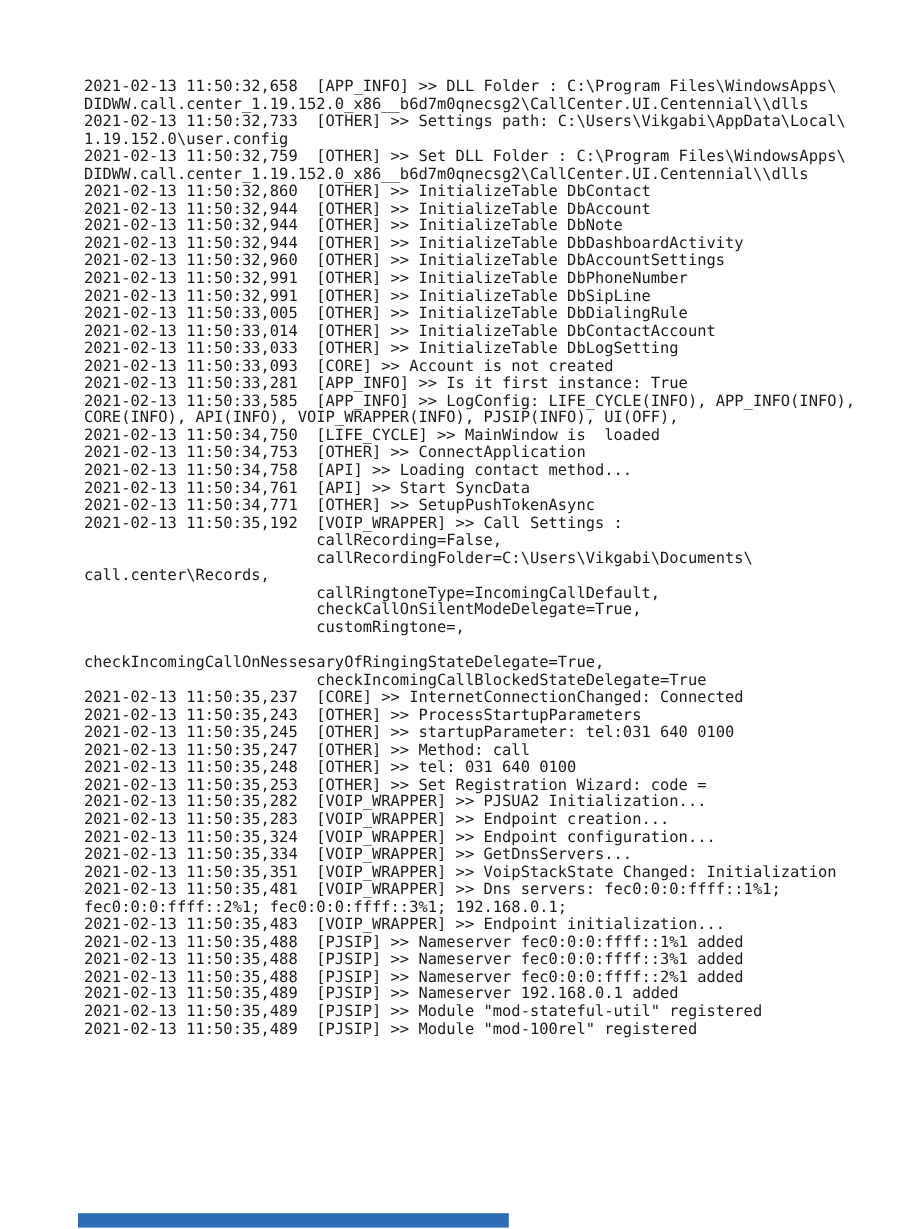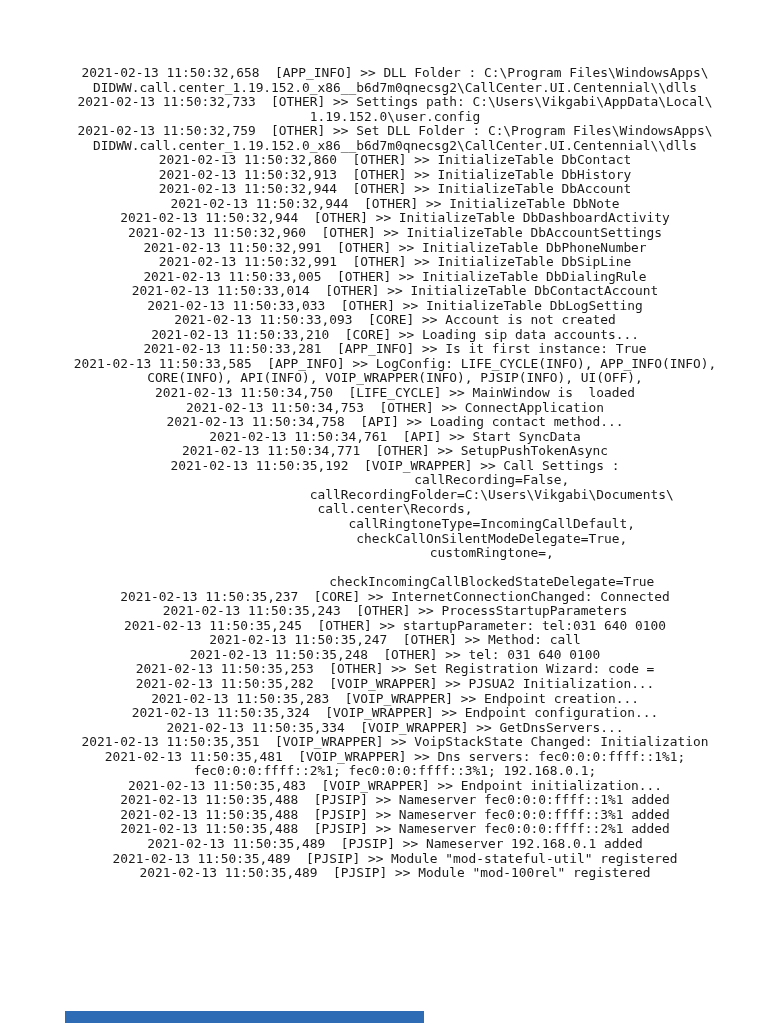--- a/index.html
+++ b/index.html
@@ -7,21 +7,20 @@
     padding: 0;
     background: #ffffff;
   }
   .page {
     position: relative;
     width: 753px;
     height: 1024px;
     background: #ffffff;
     overflow: hidden;
     font-family: "DejaVu Sans Mono", "Liberation Mono", monospace;
-    text-align: center;
   }
   .log-content {
     position: absolute;
     left: 70px;
     top: 66px;
     width: 650px;
     color: #1a1a1a;
   }
   .log-line {
     white-space: pre;
@@ -44,48 +43,47 @@
 
 <div class="page">
   <div class="log-content">
       <div class="log-line">2021-02-13 11:50:32,658  [APP_INFO] &gt;&gt; DLL Folder : C:\Program Files\WindowsApps\</div>
       <div class="log-line">DIDWW.call.center_1.19.152.0_x86__b6d7m0qnecsg2\CallCenter.UI.Centennial\\dlls</div>
       <div class="log-line">2021-02-13 11:50:32,733  [OTHER] &gt;&gt; Settings path: C:\Users\Vikgabi\AppData\Local\</div>
       <div class="log-line">1.19.152.0\user.config</div>
       <div class="log-line">2021-02-13 11:50:32,759  [OTHER] &gt;&gt; Set DLL Folder : C:\Program Files\WindowsApps\</div>
       <div class="log-line">DIDWW.call.center_1.19.152.0_x86__b6d7m0qnecsg2\CallCenter.UI.Centennial\\dlls</div>
       <div class="log-line">2021-02-13 11:50:32,860  [OTHER] &gt;&gt; InitializeTable DbContact</div>
-      <div class="log-line">2021-02-13 11:50:32,913  [OTHER] &gt;&gt; InitializeTable DbHistory</div>
       <div class="log-line">2021-02-13 11:50:32,944  [OTHER] &gt;&gt; InitializeTable DbAccount</div>
       <div class="log-line">2021-02-13 11:50:32,944  [OTHER] &gt;&gt; InitializeTable DbNote</div>
       <div class="log-line">2021-02-13 11:50:32,944  [OTHER] &gt;&gt; InitializeTable DbDashboardActivity</div>
       <div class="log-line">2021-02-13 11:50:32,960  [OTHER] &gt;&gt; InitializeTable DbAccountSettings</div>
       <div class="log-line">2021-02-13 11:50:32,991  [OTHER] &gt;&gt; InitializeTable DbPhoneNumber</div>
       <div class="log-line">2021-02-13 11:50:32,991  [OTHER] &gt;&gt; InitializeTable DbSipLine</div>
       <div class="log-line">2021-02-13 11:50:33,005  [OTHER] &gt;&gt; InitializeTable DbDialingRule</div>
       <div class="log-line">2021-02-13 11:50:33,014  [OTHER] &gt;&gt; InitializeTable DbContactAccount</div>
       <div class="log-line">2021-02-13 11:50:33,033  [OTHER] &gt;&gt; InitializeTable DbLogSetting</div>
       <div class="log-line">2021-02-13 11:50:33,093  [CORE] &gt;&gt; Account is not created</div>
-      <div class="log-line">2021-02-13 11:50:33,210  [CORE] &gt;&gt; Loading sip data accounts...</div>
       <div class="log-line">2021-02-13 11:50:33,281  [APP_INFO] &gt;&gt; Is it first instance: True</div>
       <div class="log-line">2021-02-13 11:50:33,585  [APP_INFO] &gt;&gt; LogConfig: LIFE_CYCLE(INFO), APP_INFO(INFO),</div>
       <div class="log-line">CORE(INFO), API(INFO), VOIP_WRAPPER(INFO), PJSIP(INFO), UI(OFF),</div>
       <div class="log-line">2021-02-13 11:50:34,750  [LIFE_CYCLE] &gt;&gt; MainWindow is  loaded</div>
       <div class="log-line">2021-02-13 11:50:34,753  [OTHER] &gt;&gt; ConnectApplication</div>
       <div class="log-line">2021-02-13 11:50:34,758  [API] &gt;&gt; Loading contact method...</div>
       <div class="log-line">2021-02-13 11:50:34,761  [API] &gt;&gt; Start SyncData</div>
       <div class="log-line">2021-02-13 11:50:34,771  [OTHER] &gt;&gt; SetupPushTokenAsync</div>
       <div class="log-line">2021-02-13 11:50:35,192  [VOIP_WRAPPER] &gt;&gt; Call Settings :</div>
       <div class="log-line">                         callRecording=False,</div>
       <div class="log-line">                         callRecordingFolder=C:\Users\Vikgabi\Documents\</div>
       <div class="log-line">call.center\Records,</div>
       <div class="log-line">                         callRingtoneType=IncomingCallDefault,</div>
       <div class="log-line">                         checkCallOnSilentModeDelegate=True,</div>
       <div class="log-line">                         customRingtone=,</div>
       <div class="log-line">&nbsp;</div>
+      <div class="log-line">checkIncomingCallOnNessesaryOfRingingStateDelegate=True,</div>
       <div class="log-line">                         checkIncomingCallBlockedStateDelegate=True</div>
       <div class="log-line">2021-02-13 11:50:35,237  [CORE] &gt;&gt; InternetConnectionChanged: Connected</div>
       <div class="log-line">2021-02-13 11:50:35,243  [OTHER] &gt;&gt; ProcessStartupParameters</div>
       <div class="log-line">2021-02-13 11:50:35,245  [OTHER] &gt;&gt; startupParameter: tel:031 640 0100</div>
       <div class="log-line">2021-02-13 11:50:35,247  [OTHER] &gt;&gt; Method: call</div>
       <div class="log-line">2021-02-13 11:50:35,248  [OTHER] &gt;&gt; tel: 031 640 0100</div>
       <div class="log-line">2021-02-13 11:50:35,253  [OTHER] &gt;&gt; Set Registration Wizard: code =</div>
       <div class="log-line">2021-02-13 11:50:35,282  [VOIP_WRAPPER] &gt;&gt; PJSUA2 Initialization...</div>
       <div class="log-line">2021-02-13 11:50:35,283  [VOIP_WRAPPER] &gt;&gt; Endpoint creation...</div>
       <div class="log-line">2021-02-13 11:50:35,324  [VOIP_WRAPPER] &gt;&gt; Endpoint configuration...</div>

